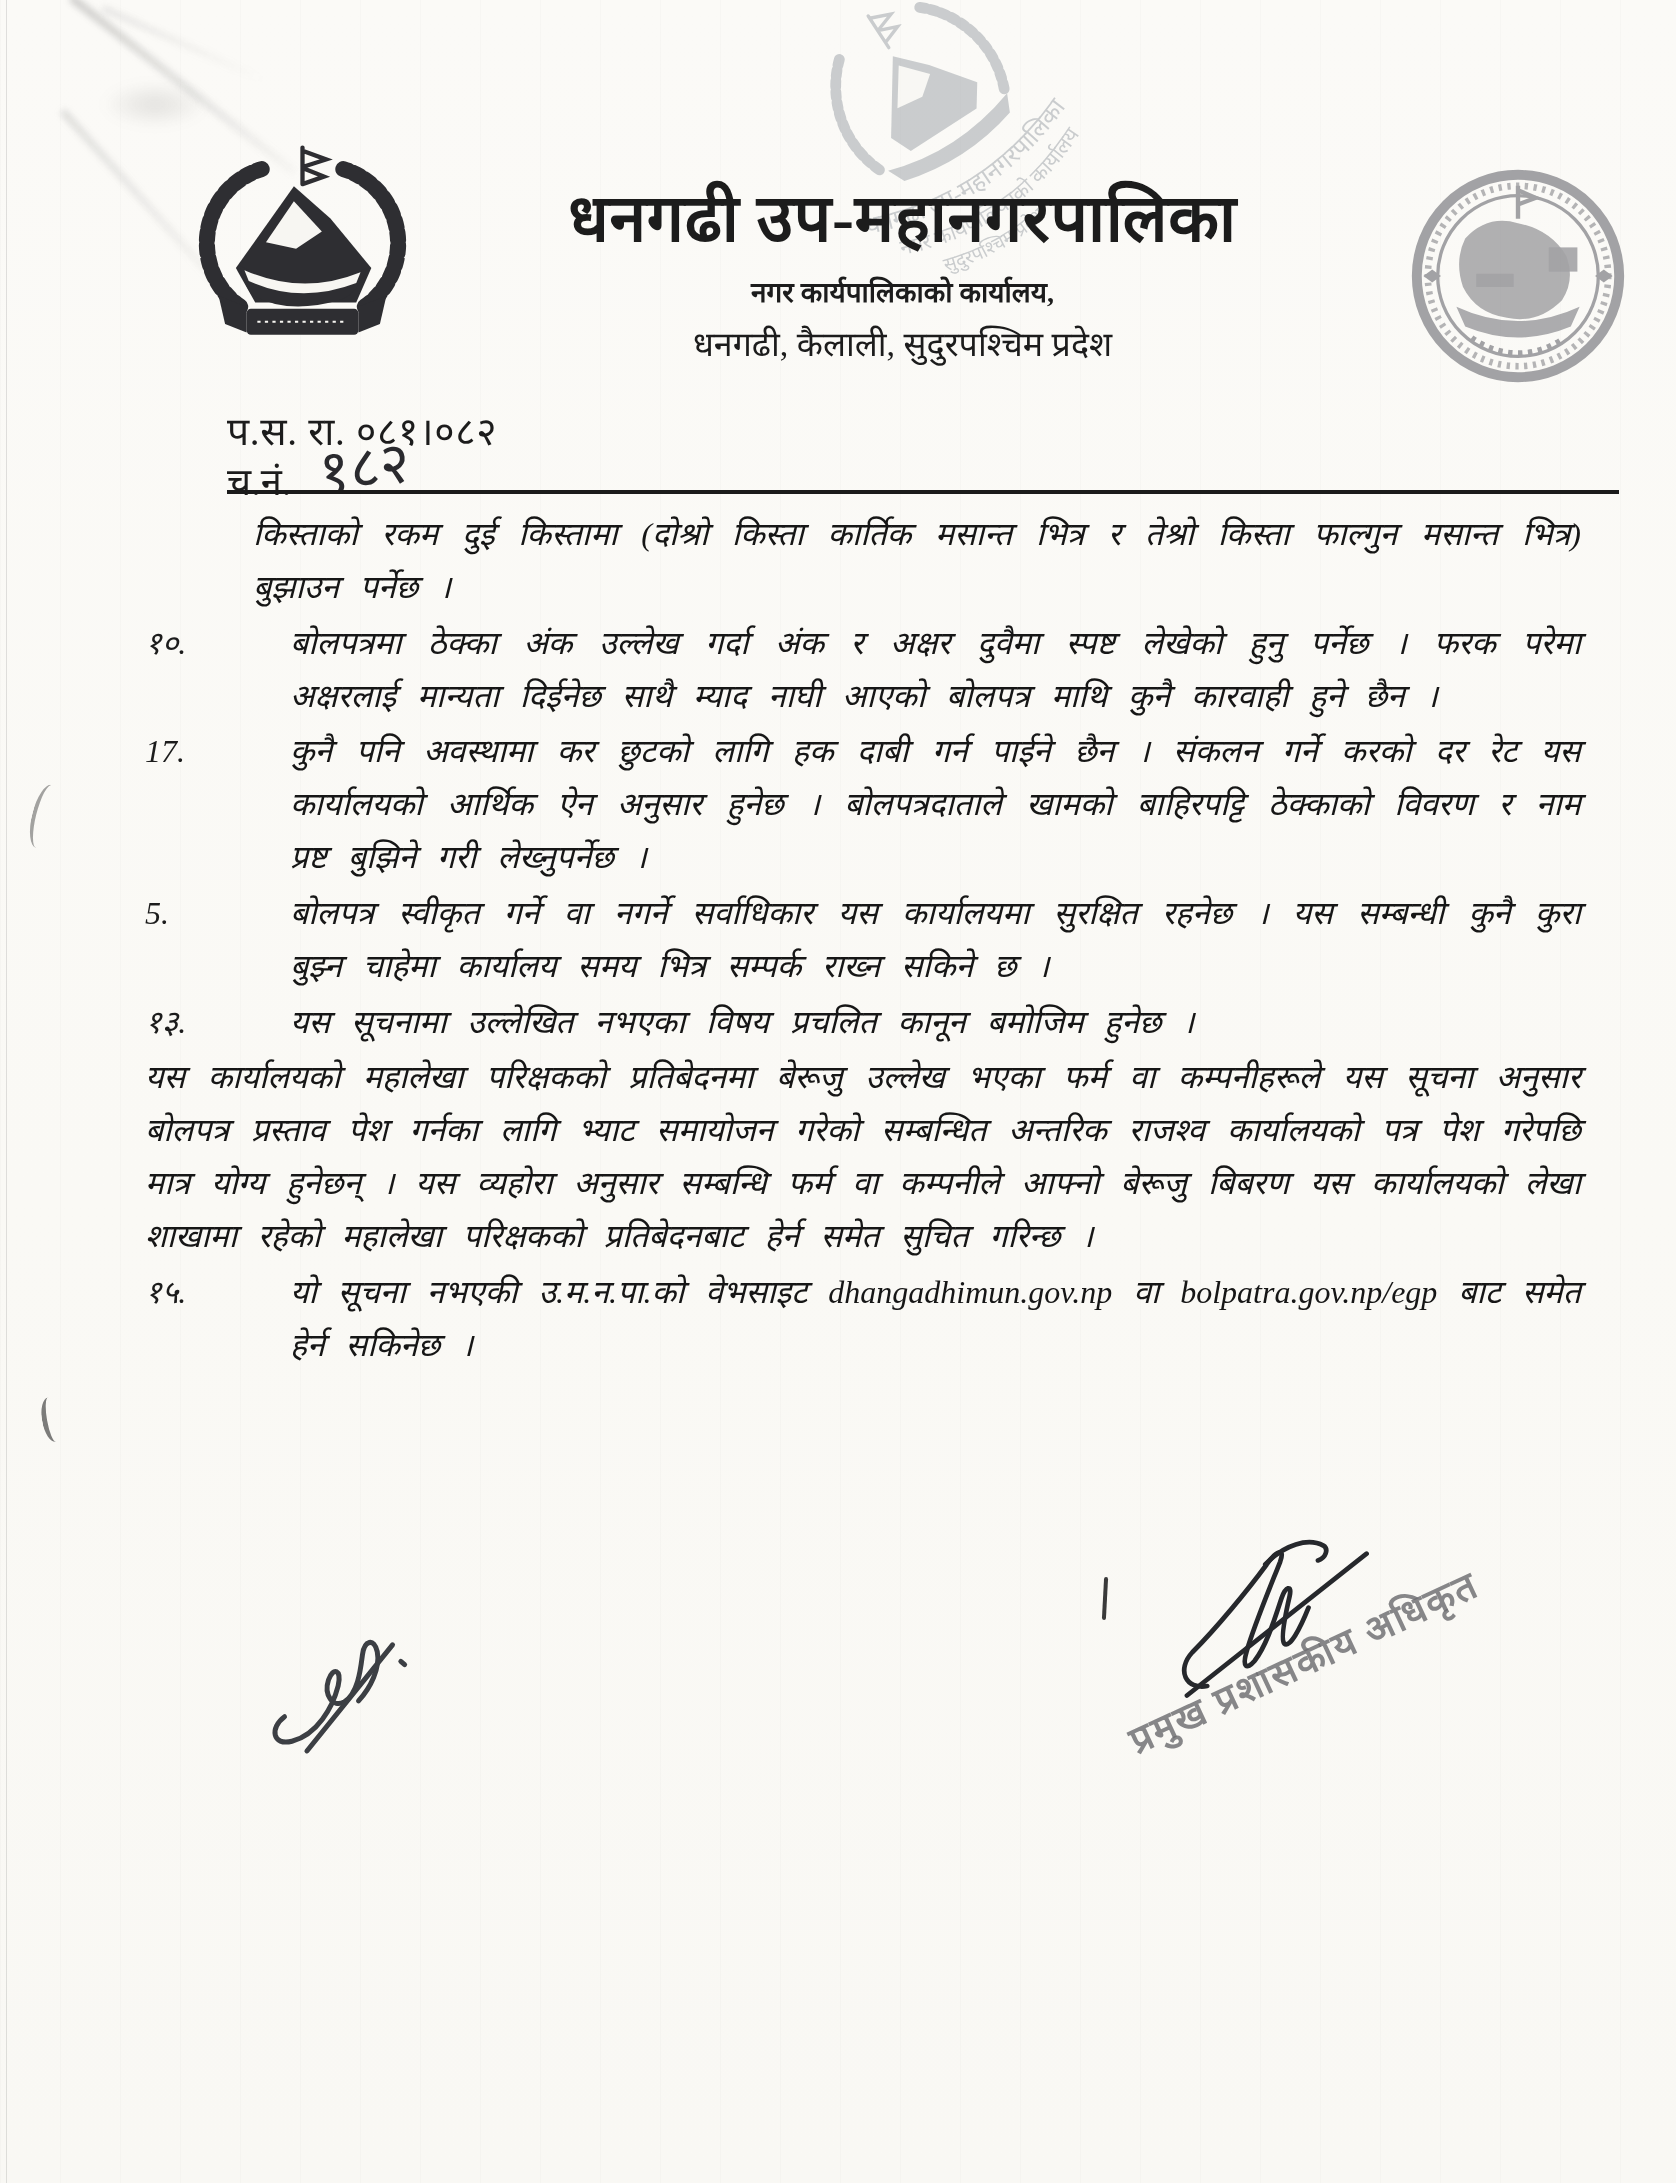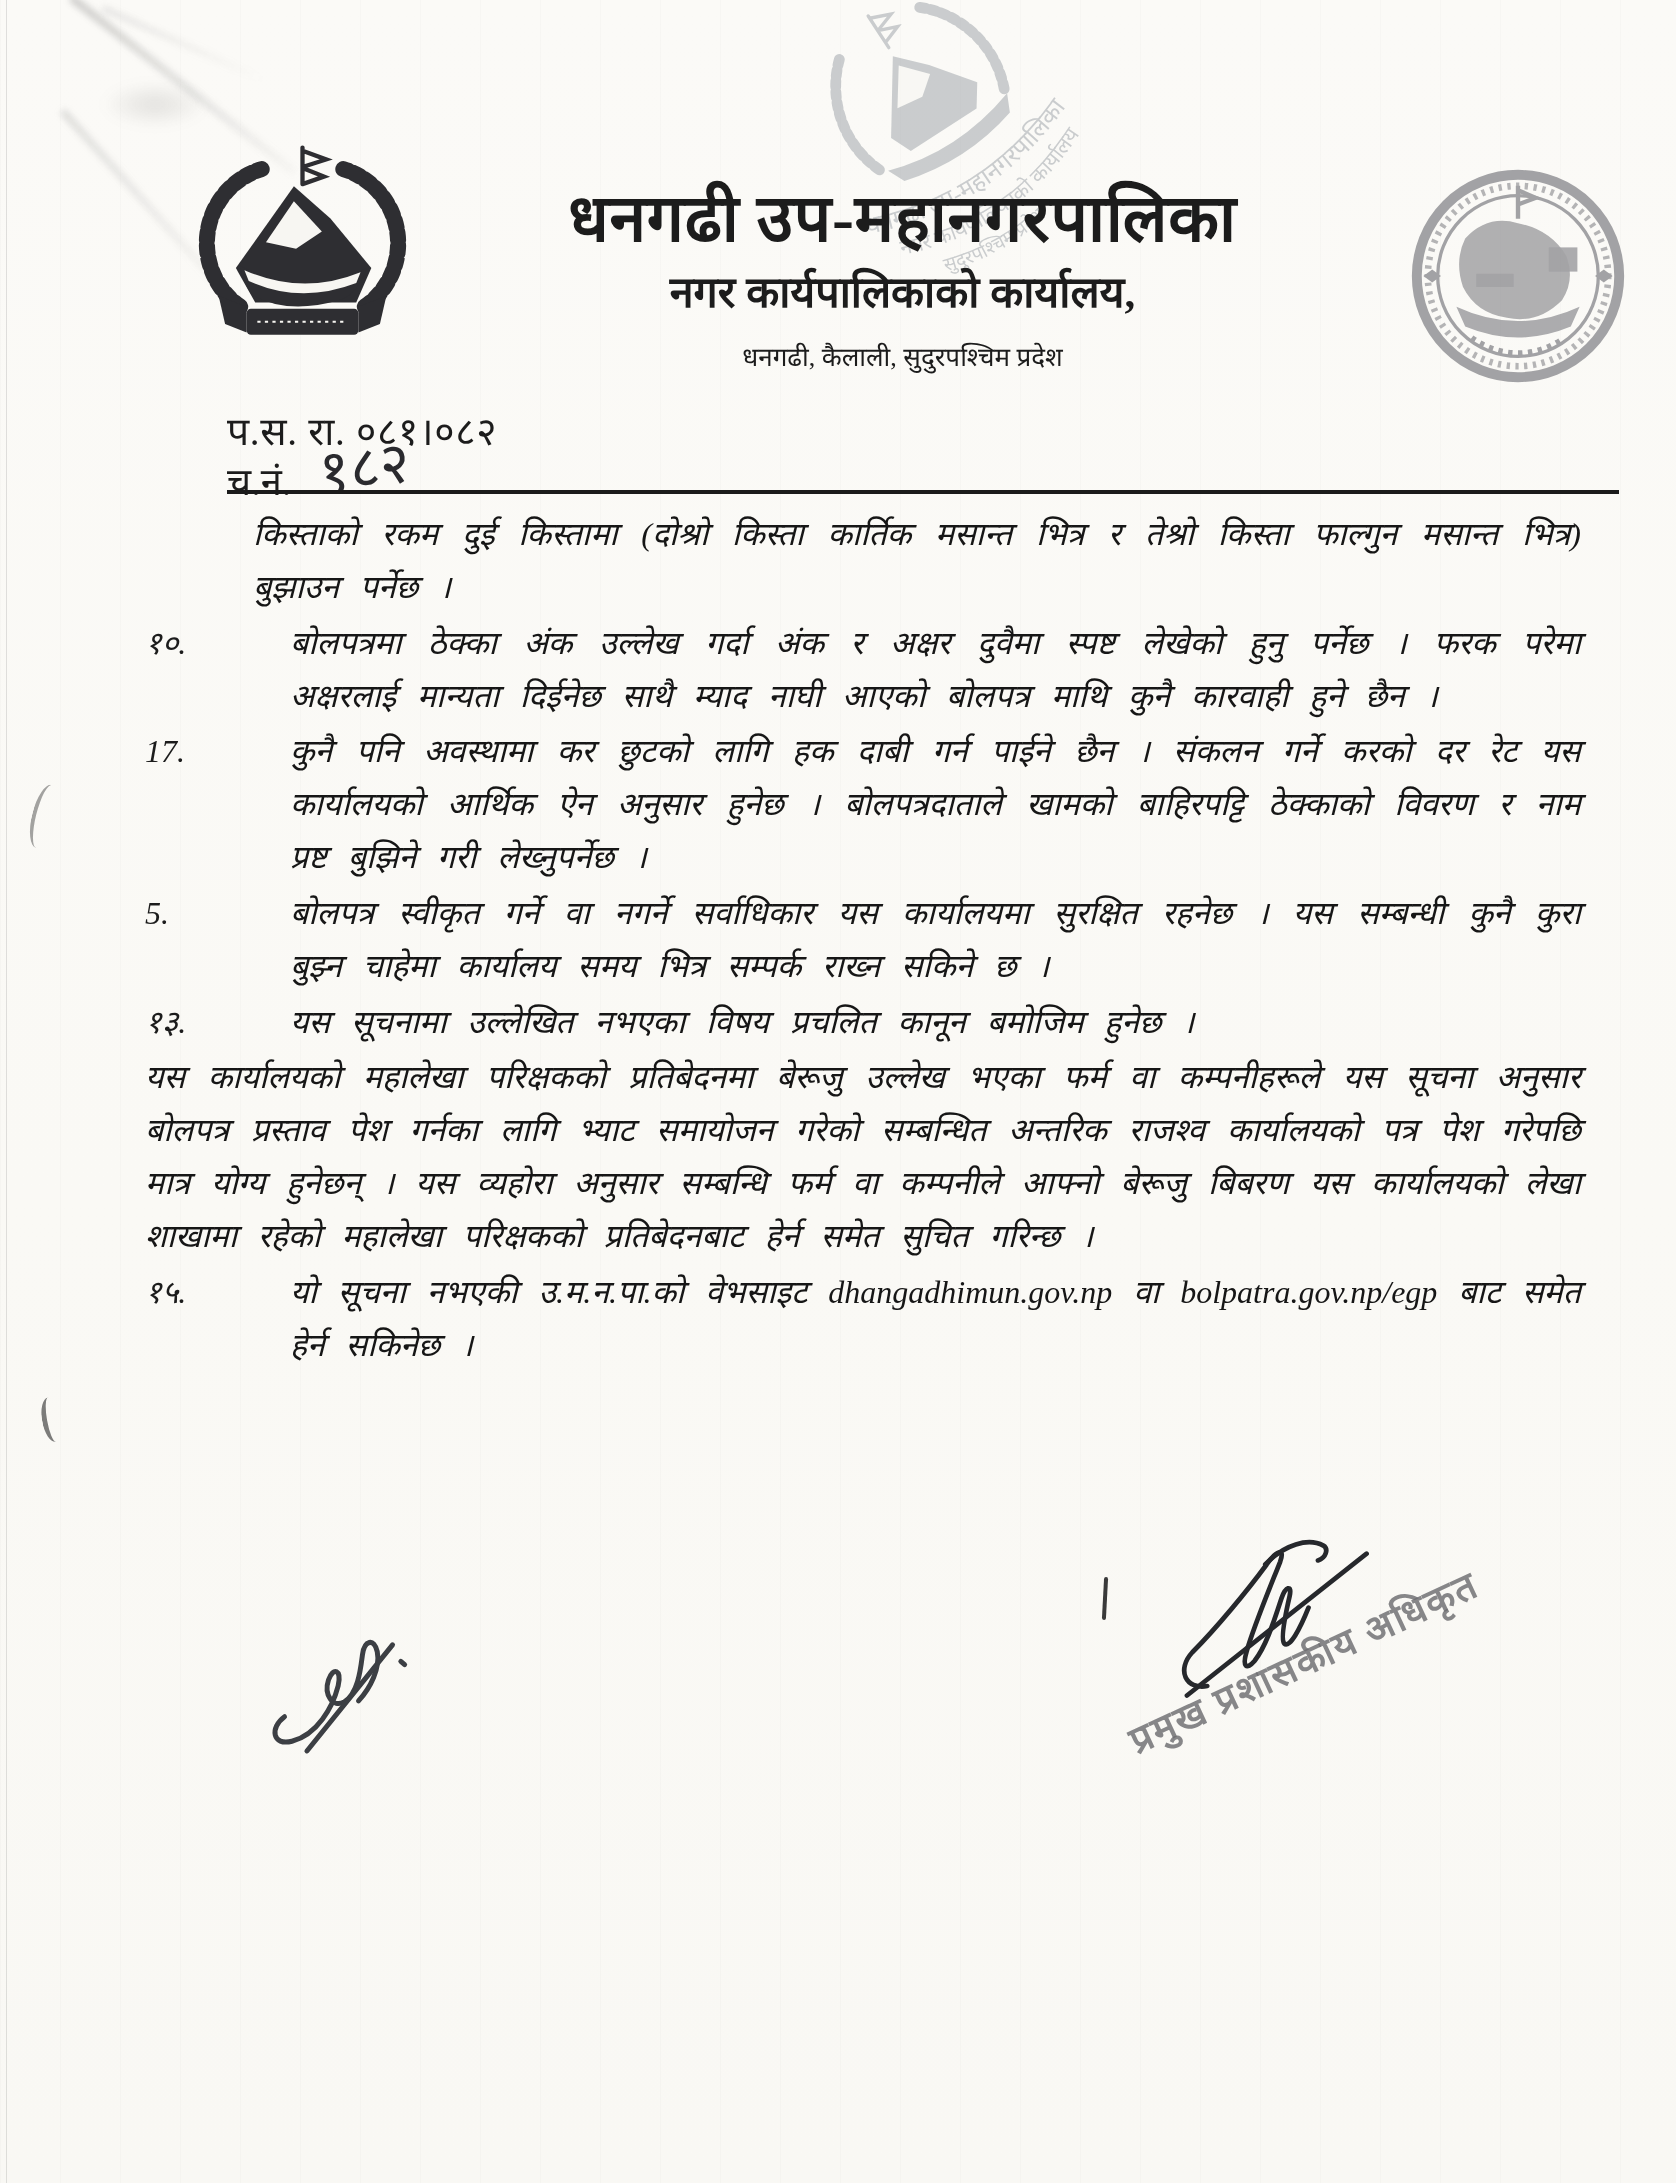--- a/index.html
+++ b/index.html
@@ -25,22 +25,22 @@
   .mark-crescent{position:absolute;border-radius:50%;}
   .mark-crescent.m1{left:32px;top:784px;width:20px;height:65px;border-left:4.7px solid rgba(55,55,55,.45);transform:rotate(14deg);}
   .mark-crescent.m2{left:42px;top:1397px;width:15px;height:45px;border-left:5.4px solid rgba(40,40,40,.6);transform:rotate(-10deg);}
   .stray-bar{position:absolute;left:1103px;top:1577px;width:4px;height:43px;background:#3a3a3a;border-radius:2px;transform:rotate(3deg);}
 
   
   .lh-left-emblem{position:absolute;left:195px;top:139px;width:215px;height:215px;}
   .lh-right-seal{position:absolute;left:1408px;top:166px;width:220px;height:220px;opacity:.8;}
   .lh-text{position:absolute;left:419px;top:181px;width:967px;text-align:center;}
   .lh-title{font-size:66px;font-weight:bold;line-height:76px;letter-spacing:0.7px;white-space:nowrap;}
-  .lh-office{font-size:43px;font-weight:bold;line-height:58px;margin-top:6.8px;}
-  .lh-address{font-size:26px;line-height:43px;margin-top:14px;}
+  .lh-office{font-size:28px;font-weight:bold;line-height:58px;margin-top:6.8px;}
+  .lh-address{font-size:34px;line-height:43px;margin-top:1px;}
 
   
   .wm-stamp{position:absolute;left:763px;top:-34px;width:365px;height:338px;transform:rotate(-33deg);opacity:.5;}
 
   
   .ref-ps{position:absolute;left:227px;top:403px;font-size:39px;letter-spacing:0.7px;}
   .ref-cn{position:absolute;left:227px;top:454px;font-size:38px;}
   .ref-cn-number{position:absolute;left:319px;top:425px;font-size:58px;color:#2a2a2e;transform:rotate(-7deg);font-family:"DejaVu Sans",sans-serif;}
   .ref-rule{position:absolute;left:227px;top:490px;width:1392px;height:4px;background:#1b1b1b;}
 

